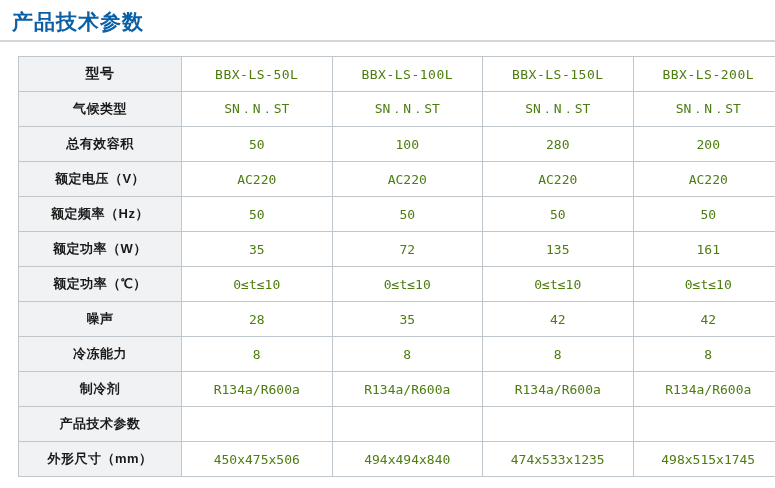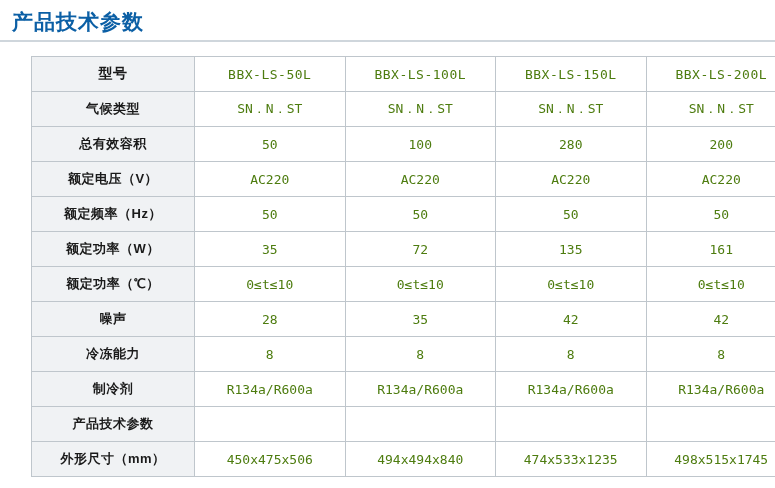--- a/index.html
+++ b/index.html
@@ -35,21 +35,20 @@
     top: 40px;
     width: 775px;
     height: 2px;
     background: #cfd6dc;
   }
   .spec-table-wrap {
     position: absolute;
     left: 18px;
     top: 56px;
     width: 740px;
-    margin-left: 13px;
   }
   table.spec-table {
     border-collapse: collapse;
     table-layout: fixed;
     width: 740px;
     background: #ffffff;
   }
   table.spec-table td {
     border: 1px solid #bfc6cc;
     height: 34px;

